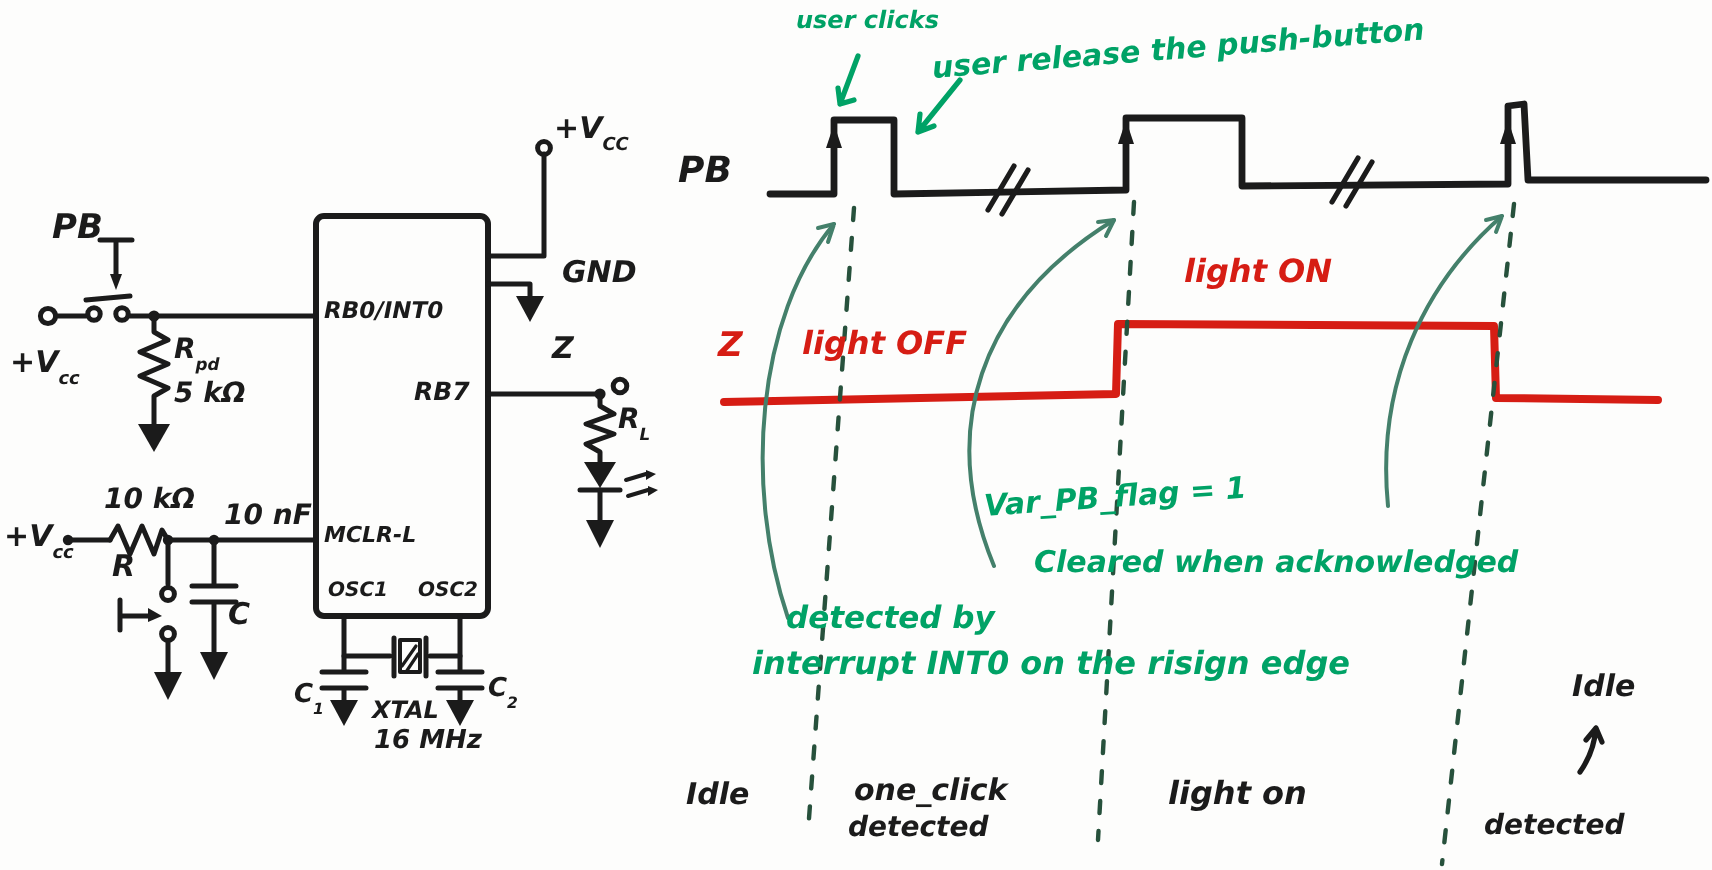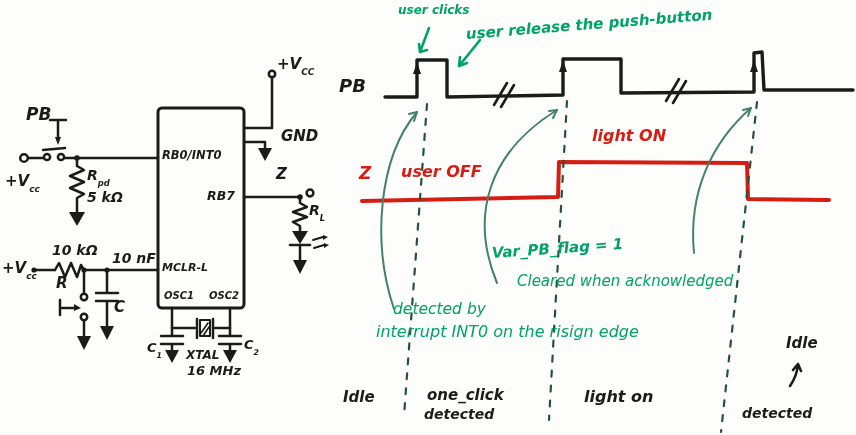--- a/index.html
+++ b/index.html
@@ -1,20 +1,20 @@
 <!DOCTYPE html>
 <html><head>
 <meta charset="utf-8">
 <style>
   html,body{margin:0;padding:0;background:#ffffff;}
   #board{position:relative;width:856px;height:435px;background:#fdfdfc;overflow:hidden;
          font-family:"DejaVu Sans",sans-serif;}
   svg{position:absolute;left:0;top:0;}
   .hand{position:absolute;font-family:"DejaVu Sans",sans-serif;font-style:italic;
-        color:#1b1b1b;white-space:nowrap;line-height:1;}
+        color:#1b1b1b;white-space:nowrap;line-height:1;font-weight:bold;}
   .b{font-weight:bold;}
   .green{color:#00a266;}
   .red{color:#d61d14;}
   sub.sb{font-size:0.6em;font-weight:bold;position:relative;top:0.25em;font-style:italic;}
 </style>
 </head>
 <body>
 
 <div id="board">
 
@@ -147,21 +147,21 @@
 <div class="hand b" style="left:244px;top:338px;font-size:13px"><span>C</span><sub class="sb">2</sub></div>
 <div class="hand b" style="left:186px;top:349px;font-size:12px">XTAL</div>
 <div class="hand b" style="left:187px;top:364px;font-size:13px">16 MHz</div>
 <div class="hand b" style="left:276px;top:167px;font-size:15px">Z</div>
 <div class="hand b" style="left:309px;top:203px;font-size:14px"><span>R</span><sub class="sb">L</sub></div>
 
 <div class="hand b" style="left:339px;top:77px;font-size:18px">PB</div>
 <div class="hand b green" style="left:398px;top:4px;font-size:12px">user clicks</div>
 <div class="hand b green" style="left:466px;top:27px;font-size:15px;transform:rotate(-4.5deg);transform-origin:left center">user release the push-button</div>
 <div class="hand b red" style="left:359px;top:165px;font-size:17px">Z</div>
-<div class="hand b red" style="left:401px;top:164px;font-size:16px">user OFF</div>
+<div class="hand b red" style="left:401px;top:164px;font-size:16px">light OFF</div>
 <div class="hand b red" style="left:592px;top:128px;font-size:16px">light ON</div>
 <div class="hand b green" style="left:492px;top:246px;font-size:15px;transform:rotate(-4deg);transform-origin:left center">Var_PB_flag = 1</div>
 <div class="hand green" style="left:517px;top:274px;font-size:15px">Cleared when acknowledged</div>
 <div class="hand green" style="left:393px;top:302px;font-size:15.5px">detected by</div>
 <div class="hand green" style="left:376px;top:324px;font-size:16px">interrupt INT0 on the risign edge</div>
 
 <div class="hand b" style="left:343px;top:390px;font-size:15px">Idle</div>
 <div class="hand b" style="left:427px;top:388px;font-size:15px">one_click</div>
 <div class="hand b" style="left:424px;top:407px;font-size:14px">detected</div>
 <div class="hand b" style="left:584px;top:389px;font-size:16px">light on</div>

